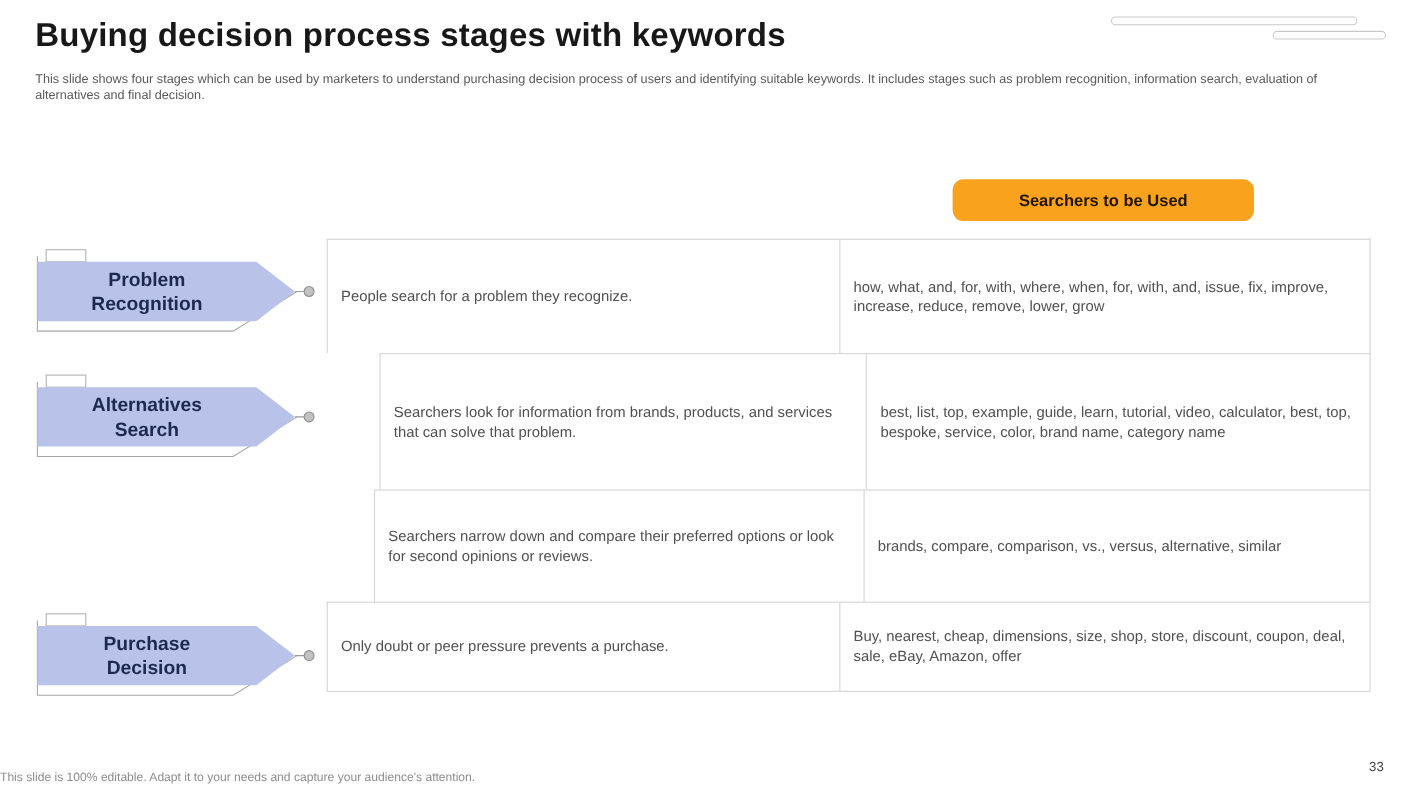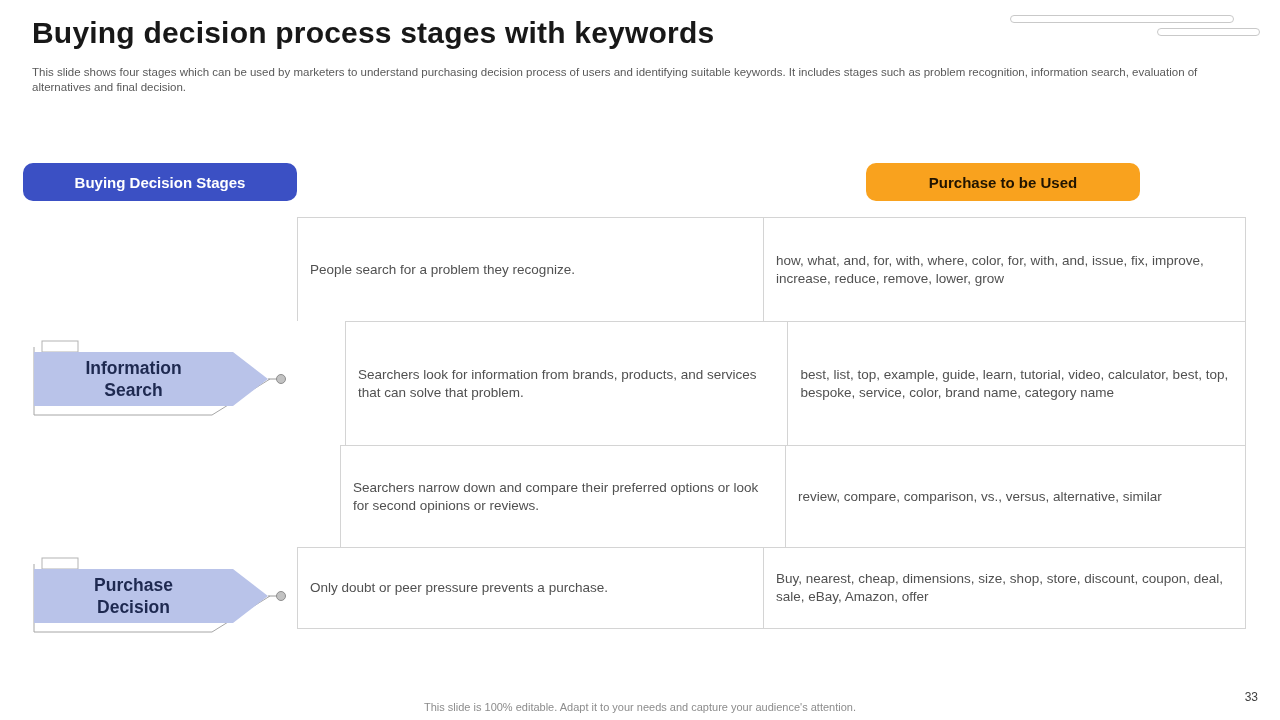--- a/index.html
+++ b/index.html
@@ -66,52 +66,64 @@
   .stage svg { position:absolute; left:0; top:0; }
   .stage-label {
     position:absolute; left:14px; top:19px; width:199px; height:54px;
     display:flex; flex-direction:column; align-items:center; justify-content:center;
     text-align:center;
     font-weight:bold; font-size:17.5px; line-height:22px; color:#1E2950;
   }
 
   .footer {
     position:absolute; left:0; right:0; top:701px;
-    text-align:center; font-size:11px; color:#8c8c8c;
+    font-size:11px; color:#8c8c8c;
   }
   .page-num {
     position:absolute; right:22px; top:690px;
     font-size:12px; color:#404040;margin-left:44px;
   }
 </style>
 </head>
 <body>
 
 <div class="slide">
 
   <div class="title">Buying decision process stages with keywords</div>
   <div class="subtitle">This slide shows four stages which can be used by marketers to understand purchasing decision process of users and identifying suitable keywords. It includes stages such as problem recognition, information search, evaluation of alternatives and final decision.</div>
 
   <div class="deco-pill pill1"></div>
   <div class="deco-pill pill2"></div>
 
-  <div class="hdr-btn hdr-stages">Buying Decision Stages</div>
-  <div class="hdr-btn hdr-kw">Purchase to be Used</div>
+  <div class="hdr-btn hdr-kw">Searchers to be Used</div>
 
+  <div class="stage s1">
+    <svg width="277" height="100" viewBox="0 0 277 100">
+      <rect x="22" y="8" width="36" height="11" fill="#ffffff" stroke="#b3b3b3" stroke-width="1"></rect>
+      <path d="M14,14 L14,82 L192,82 L250,46" fill="none" stroke="#a6a6a6" stroke-width="1"></path>
+      <polygon points="14,19 213,19 248,46 213,73 14,73" fill="#B9C3E9"></polygon>
+      <line x1="248" y1="46" x2="257" y2="46" stroke="#9a9a9a" stroke-width="1"></line>
+      <circle cx="261" cy="46" r="4.5" fill="#c2c2c2" stroke="#8e8e8e" stroke-width="1"></circle>
+    </svg>
+    <div class="stage-label">
+      <span>Problem</span>
+      <span>Recognition</span>
+    </div>
+  </div>
 
   <div class="stage s2">
     <svg width="277" height="100" viewBox="0 0 277 100">
       <rect x="22" y="8" width="36" height="11" fill="#ffffff" stroke="#b3b3b3" stroke-width="1"></rect>
       <path d="M14,14 L14,82 L192,82 L250,46" fill="none" stroke="#a6a6a6" stroke-width="1"></path>
       <polygon points="14,19 213,19 248,46 213,73 14,73" fill="#B9C3E9"></polygon>
       <line x1="248" y1="46" x2="257" y2="46" stroke="#9a9a9a" stroke-width="1"></line>
       <circle cx="261" cy="46" r="4.5" fill="#c2c2c2" stroke="#8e8e8e" stroke-width="1"></circle>
     </svg>
     <div class="stage-label">
-      <span>Information</span>
+      <span>Alternatives</span>
       <span>Search</span>
     </div>
   </div>
 
 
   <div class="stage s4">
     <svg width="277" height="100" viewBox="0 0 277 100">
       <rect x="22" y="8" width="36" height="11" fill="#ffffff" stroke="#b3b3b3" stroke-width="1"></rect>
       <path d="M14,14 L14,82 L192,82 L250,46" fill="none" stroke="#a6a6a6" stroke-width="1"></path>
       <polygon points="14,19 213,19 248,46 213,73 14,73" fill="#B9C3E9"></polygon>
@@ -120,29 +132,29 @@
     </svg>
     <div class="stage-label">
       <span>Purchase</span>
       <span>Decision</span>
     </div>
   </div>
 
   <div class="table">
     <div class="trow r1">
       <div class="cell desc">People search for a problem they recognize.</div>
-      <div class="cell kw">how, what, and, for, with, where, color, for, with, and, issue, fix, improve, increase, reduce, remove, lower, grow</div>
+      <div class="cell kw">how, what, and, for, with, where, when, for, with, and, issue, fix, improve, increase, reduce, remove, lower, grow</div>
     </div>
     <div class="trow r2">
       <div class="cell desc">Searchers look for information from brands, products, and services that can solve that problem.</div>
       <div class="cell kw">best, list, top, example, guide, learn, tutorial, video, calculator, best, top, bespoke, service, color, brand name, category name</div>
     </div>
     <div class="trow r3">
       <div class="cell desc">Searchers narrow down and compare their preferred options or look for second opinions or reviews.</div>
-      <div class="cell kw">review, compare, comparison, vs., versus, alternative, similar</div>
+      <div class="cell kw">brands, compare, comparison, vs., versus, alternative, similar</div>
     </div>
     <div class="trow r4">
       <div class="cell desc">Only doubt or peer pressure prevents a purchase.</div>
       <div class="cell kw">Buy, nearest, cheap, dimensions, size, shop, store, discount, coupon, deal, sale, eBay, Amazon, offer</div>
     </div>
   </div>
 
   <div class="footer">This slide is 100% editable. Adapt it to your needs and capture your audience's attention.</div>
   <div class="page-num">33</div>
 

